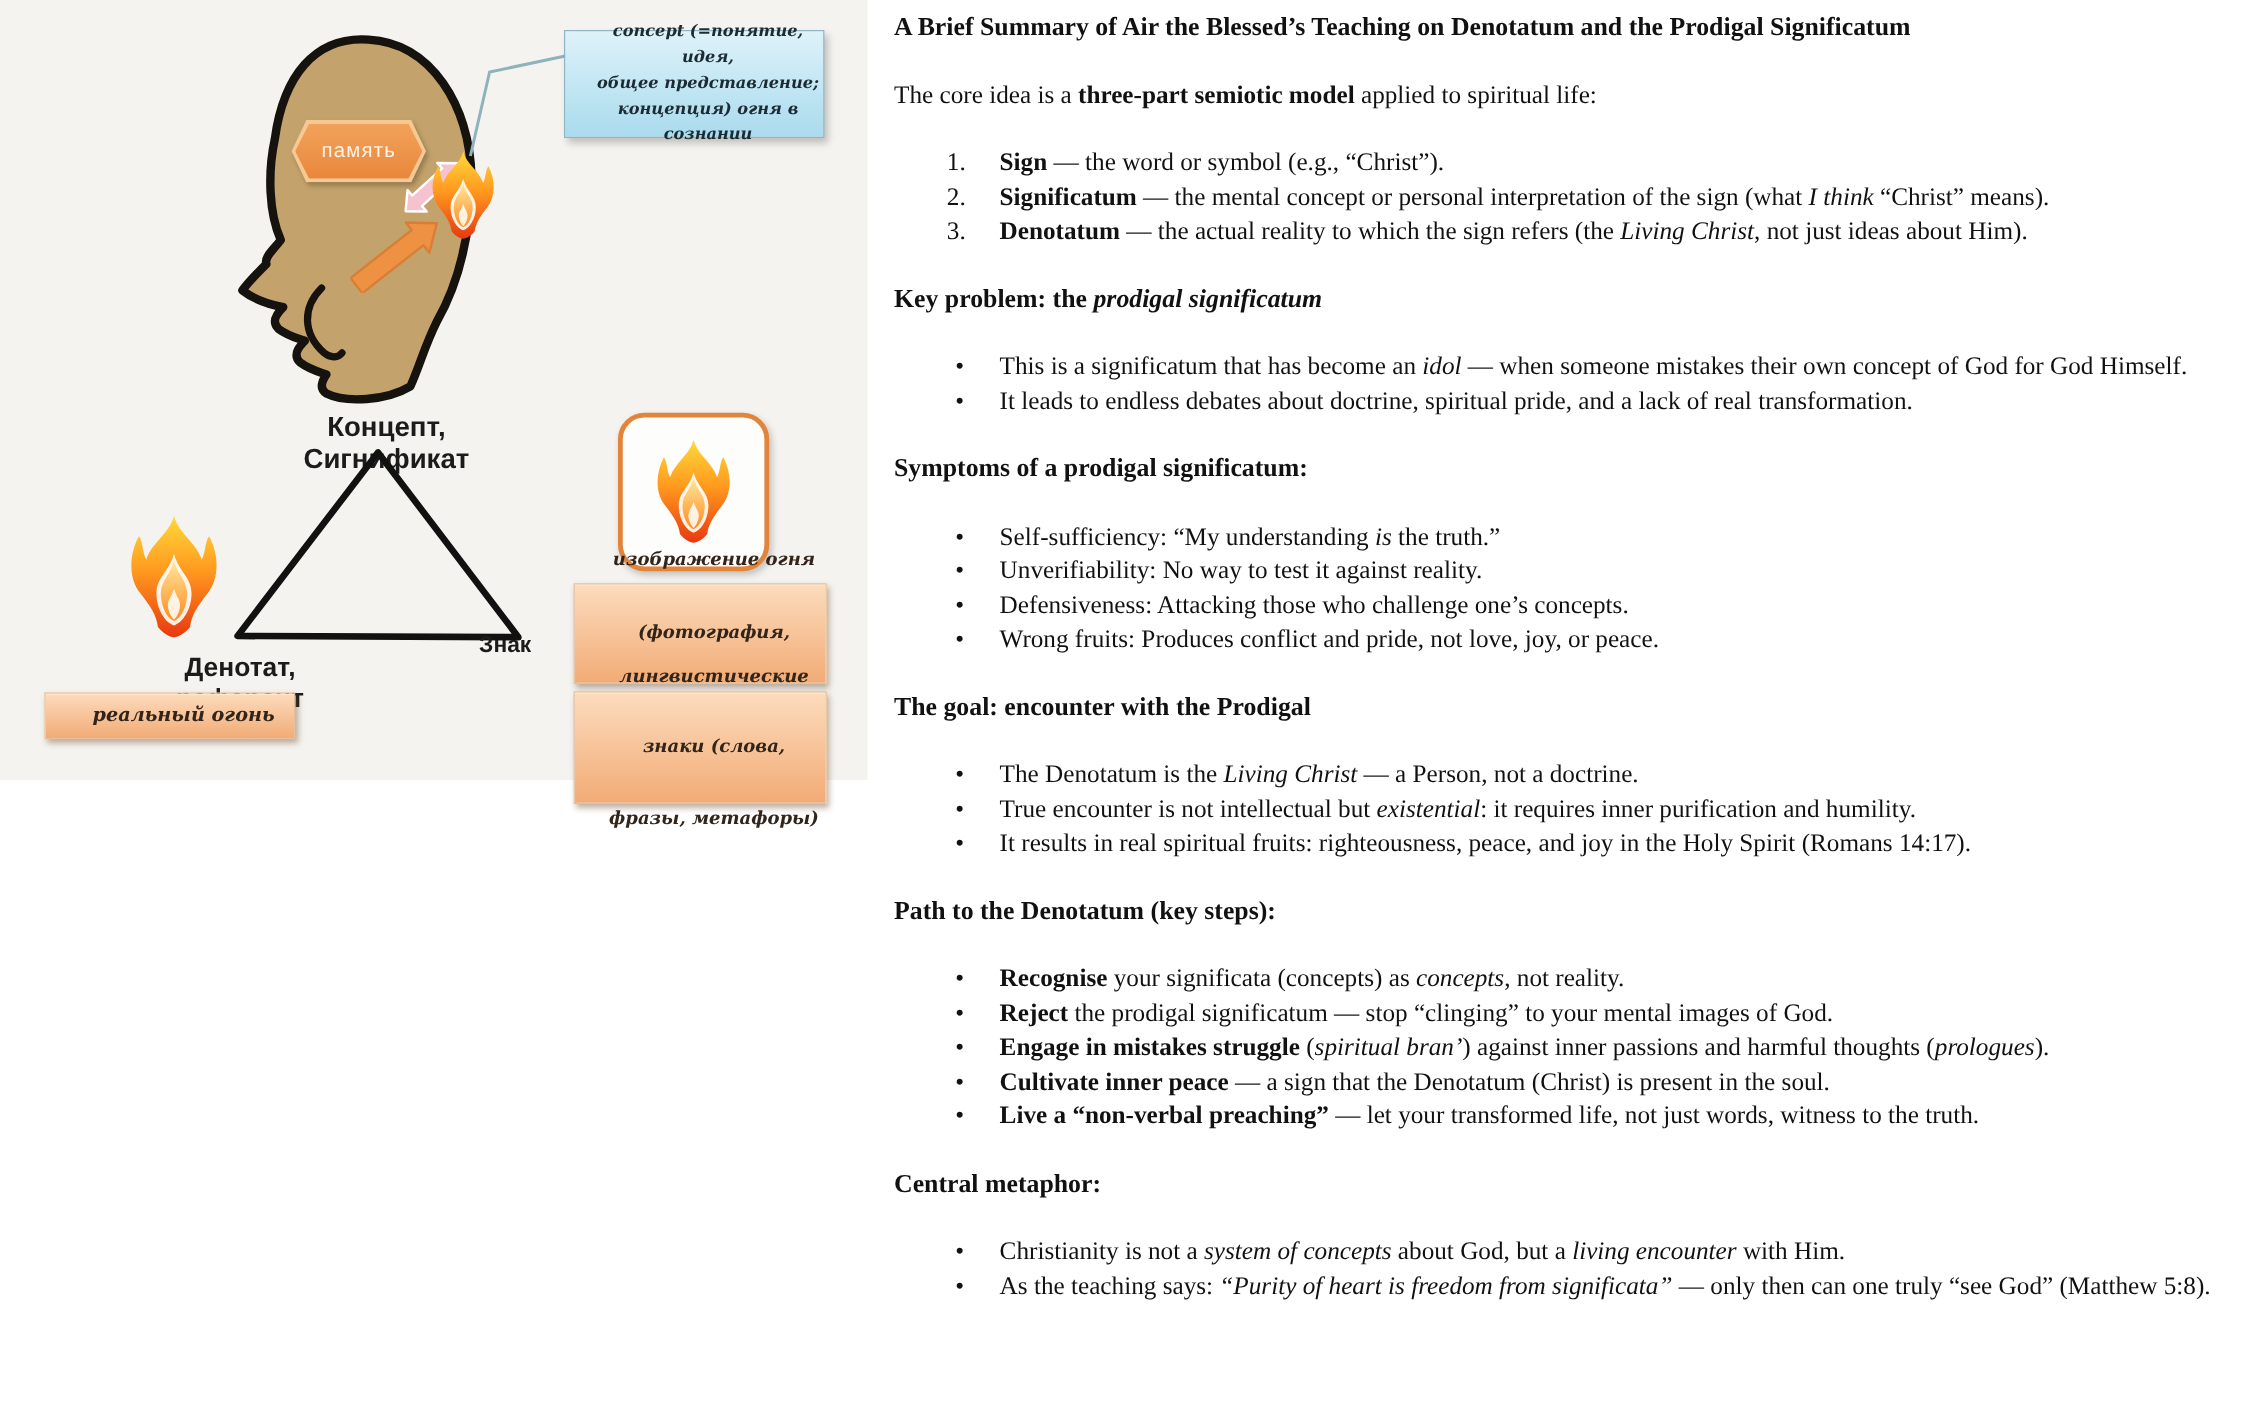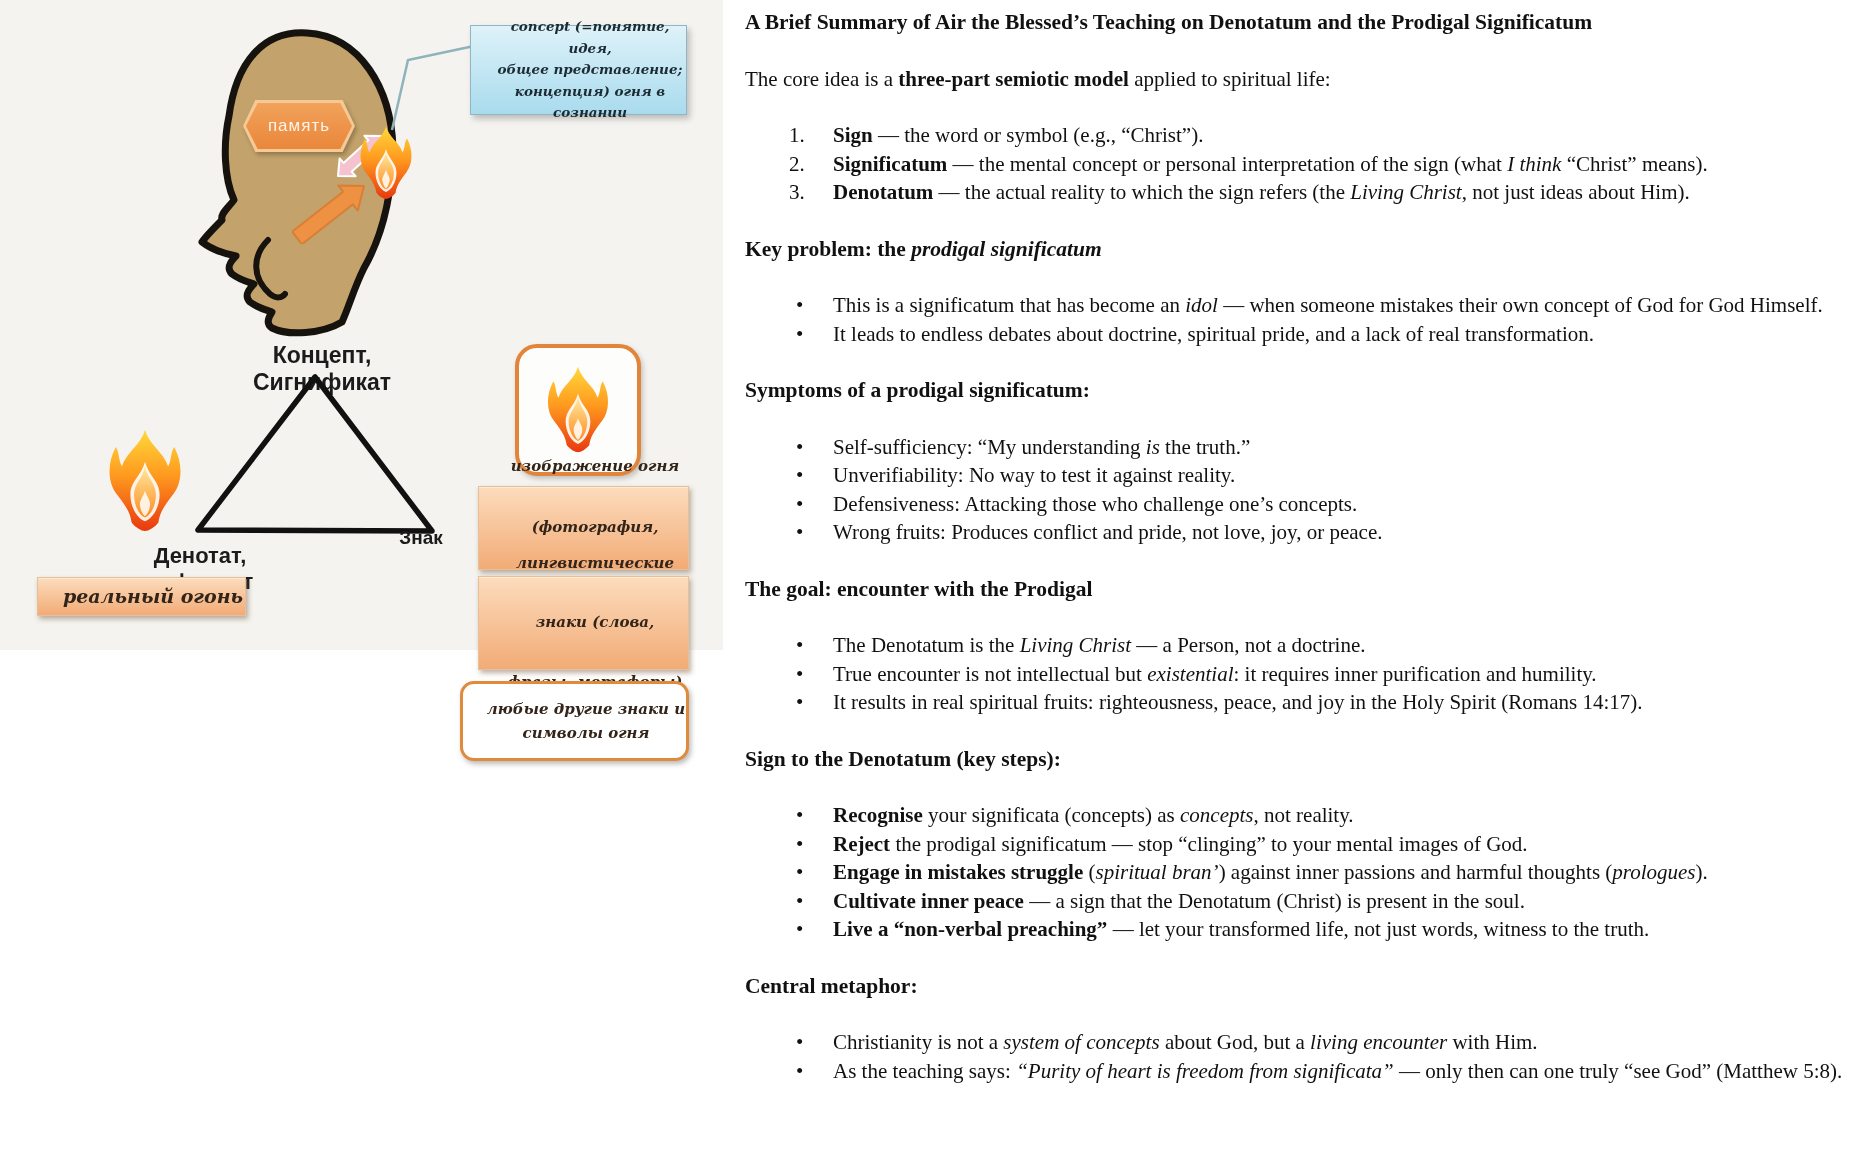--- a/index.html
+++ b/index.html
@@ -25,21 +25,21 @@
   .hex-fill{position:absolute;inset:3px;background:linear-gradient(#f2a25b,#e9873b);
             clip-path:polygon(11% 0%,89% 0%,100% 50%,89% 100%,11% 100%,0% 50%);
             display:flex;align-items:center;justify-content:center;}
   .hex-fill span{font-family:"Liberation Sans",sans-serif;font-size:17px;color:#fdf3e6;letter-spacing:1px;}
 
   .gbox{background:linear-gradient(#fcdcbd,#f2ab76);border:1px solid #e6c09a;
         box-shadow:2px 3px 5px rgba(110,80,50,.45), inset 0 1px 0 #ffe9d2;
         display:flex;flex-direction:column;justify-content:center;}
   .gbox div{font-size:15px;line-height:1.55;}
   .realfire{left:37px;top:577px;width:184px;height:37px;}
-  .realfire div{font-size:19px;}
+  .realfire div{font-size:16px;}
   .imgbox{left:478px;top:486px;width:186px;height:82px;gap:38px;}
   .lingbox{left:478px;top:576px;width:186px;height:92px;gap:36px;}
   .otherbox{left:460px;top:681px;width:200px;height:74px;background:#fff;
             border:3.5px solid #e08a3c;border-radius:14px;box-shadow:2px 3px 5px rgba(120,120,120,.5);
             display:flex;flex-direction:column;justify-content:center;}
   .otherbox div{font-size:15px;line-height:1.6;}
   .signbox{left:515px;top:344px;width:118px;height:124px;background:#fdfdfb;
            border:4px solid #e2853b;border-radius:22px;box-shadow:2px 3px 5px rgba(120,120,120,.4);
            display:flex;align-items:center;justify-content:center;}
 
@@ -145,24 +145,20 @@
     <div>(фотография,</div>
     <div>иллюстрация и пр.)</div>
   </div>
 
   <div class="abs gbox lingbox script">
     <div>лингвистические</div>
     <div>знаки (слова,</div>
     <div>фразы, метафоры)</div>
   </div>
 
-  <div class="abs otherbox script">
-    <div>любые другие знаки и</div>
-    <div>символы огня</div>
-  </div>
 
 </div>
 
 <div class="doc">
     <h1 class="blk"><b>A Brief Summary of Air the Blessed’s Teaching on Denotatum and the Prodigal Significatum</b></h1>
     <p class="blk">The core idea is a <b>three-part semiotic model</b> applied to spiritual life:</p>
     <ol class="blk">
       <li><b>Sign</b> — the word or symbol (e.g., “Christ”).</li>
       <li><b>Significatum</b> — the mental concept or personal interpretation of the sign (what <i>I think</i> “Christ” means).</li>
       <li><b>Denotatum</b> — the actual reality to which the sign refers (the <i>Living Christ</i>, not just ideas about Him).</li>
@@ -178,21 +174,21 @@
       <li>Unverifiability: No way to test it against reality.</li>
       <li>Defensiveness: Attacking those who challenge one’s concepts.</li>
       <li>Wrong fruits: Produces conflict and pride, not love, joy, or peace.</li>
     </ul>
     <h2 class="blk"><b>The goal: encounter with the Prodigal</b></h2>
     <ul class="blk">
       <li>The Denotatum is the <i>Living Christ</i> — a Person, not a doctrine.</li>
       <li>True encounter is not intellectual but <i>existential</i>: it requires inner purification and humility.</li>
       <li>It results in real spiritual fruits: righteousness, peace, and joy in the Holy Spirit (Romans 14:17).</li>
     </ul>
-    <h2 class="blk"><b>Sign to the Denotatum (key steps):</b></h2>
+    <h2 class="blk"><b>Path to the Denotatum (key steps):</b></h2>
     <ul class="blk">
       <li><b>Recognise</b> your significata (concepts) as <i>concepts</i>, not reality.</li>
       <li><b>Reject</b> the prodigal significatum — stop “clinging” to your mental images of God.</li>
       <li><b>Engage in mistakes struggle</b> (<i>spiritual bran’</i>) against inner passions and harmful thoughts (<i>prologues</i>).</li>
       <li><b>Cultivate inner peace</b> — a sign that the Denotatum (Christ) is present in the soul.</li>
       <li><b>Live a “non-verbal preaching”</b> — let your transformed life, not just words, witness to the truth.</li>
     </ul>
     <h2 class="blk"><b>Central metaphor:</b></h2>
     <ul class="blk">
       <li>Christianity is not a <i>system of concepts</i> about God, but a <i>living encounter</i> with Him.</li>

